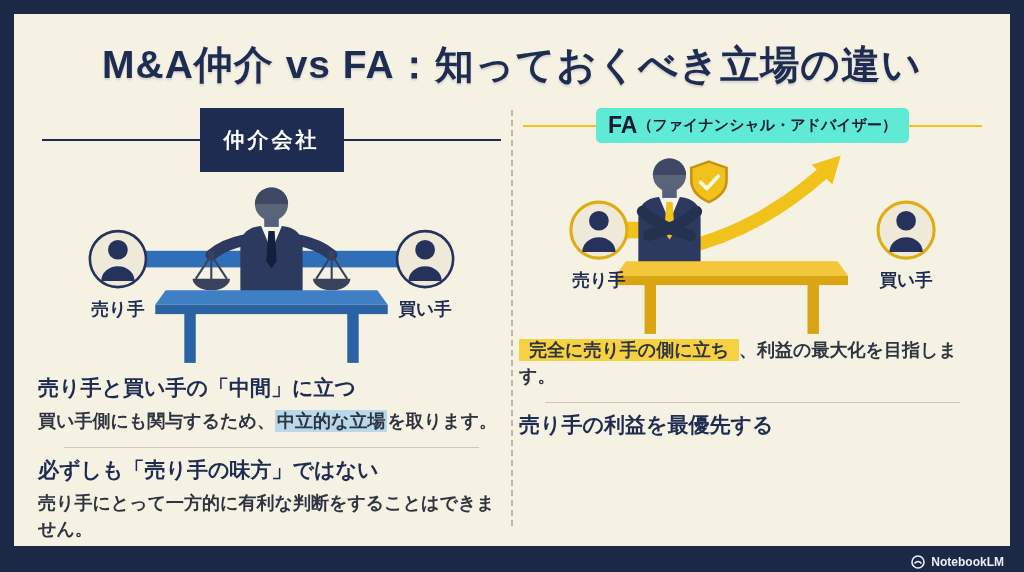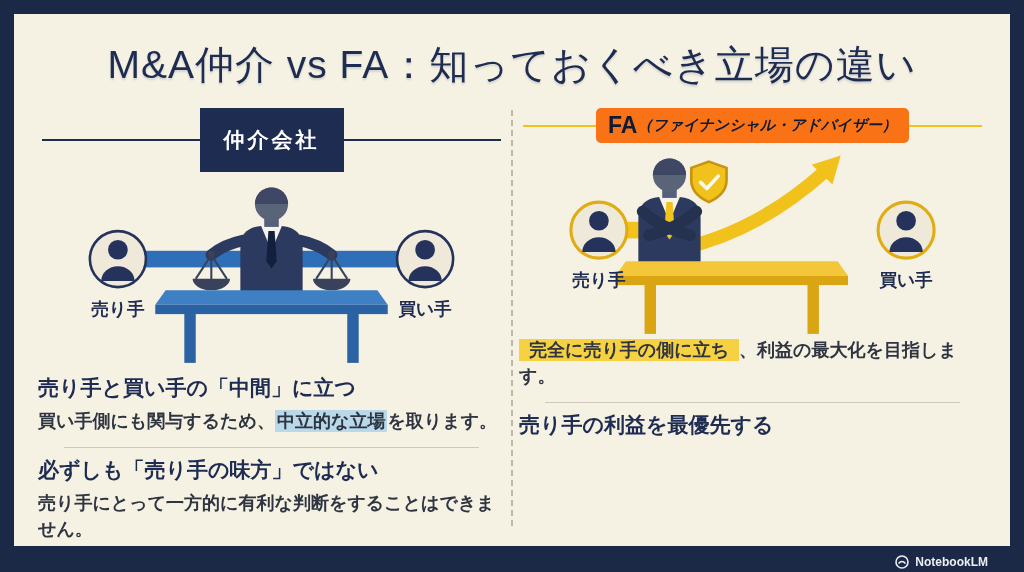--- a/index.html
+++ b/index.html
@@ -8,56 +8,56 @@
     font-family:"Liberation Sans","DejaVu Sans",sans-serif;
     background:#10192e;
   }
   .page { position:relative; width:1024px; height:572px; background:#1b2947; }
   .canvas {
     position:absolute; left:14px; top:14px; right:14px; bottom:26px;
     background:#f5f1e3; overflow:hidden;
   }
   .title {
     margin:24px 10px 8px; text-align:center;
-    color:#1e2c52; font-size:39px; font-weight:400; letter-spacing:1px;
+    color:#1e2c52; font-size:39px; font-weight:700; letter-spacing:1px;
     text-shadow:0 2px 2px rgba(30,44,82,0.15);
   }
   .columns { display:flex; padding:0 24px; align-items:stretch; }
   .col { flex:1; min-width:0; display:flex; flex-direction:column; }
   .vdivider { width:0; border-left:2px dashed #bcb7a6; margin:10px 6px 16px; }
 
   .header-row { display:flex; align-items:center; margin:8px 4px 0; }
   .hline { flex:1; height:2px; }
   .hline.navy { background:#1e2c52; }
   .hline.gold { background:#f2c21c; }
   .badge-navy {
     background:#1e2c52; color:#ffffff; font-size:21px; font-weight:700;
     padding:18px 24px; letter-spacing:3px; white-space:nowrap;
   }
   .badge-gold {
-    background:#f97316; color:#101a33; font-weight:800;
+    background:#5eead4; color:#101a33; font-weight:800;
     padding:4px 12px; border-radius:5px; white-space:nowrap;
     display:flex; align-items:center;
   }
   .badge-gold .fa-main { font-size:23px; }
-  .badge-gold .fa-sub  { font-size:15px;font-style:italic; }
+  .badge-gold .fa-sub  { font-size:15px; }
 
   .illu { height:192px; margin-top:2px; }
   .illu svg { display:block; width:100%; height:100%; }
   .av-label { font-size:17px; font-weight:700; fill:#1e2c52; }
 
   .tb { text-align:left; }
   .tb h2 { color:#1e2c52; font-size:21px; font-weight:800; margin:8px 0 6px; }
   .tb p  { color:#2e3440; font-size:18px; font-weight:600; margin:0; line-height:1.45; }
   .hl-blue { background:#b9d8ea; padding:1px 2px; }
   .hl-gold { background:#f6d243; padding:1px 10px; }
   .sep { border:none; border-top:1px solid #cdc8b8; margin:13px 26px 3px; }
 
   .footer {
-    position:absolute; right:36px; bottom:3px;
+    position:absolute; right:20px; bottom:3px;
     display:flex; align-items:center; gap:6px;
     color:#eceef5; font-size:12px; font-weight:600;margin-top:48px;
   }
 </style>
 </head>
 <body>
 
 <div class="page">
   <div class="canvas">
 

